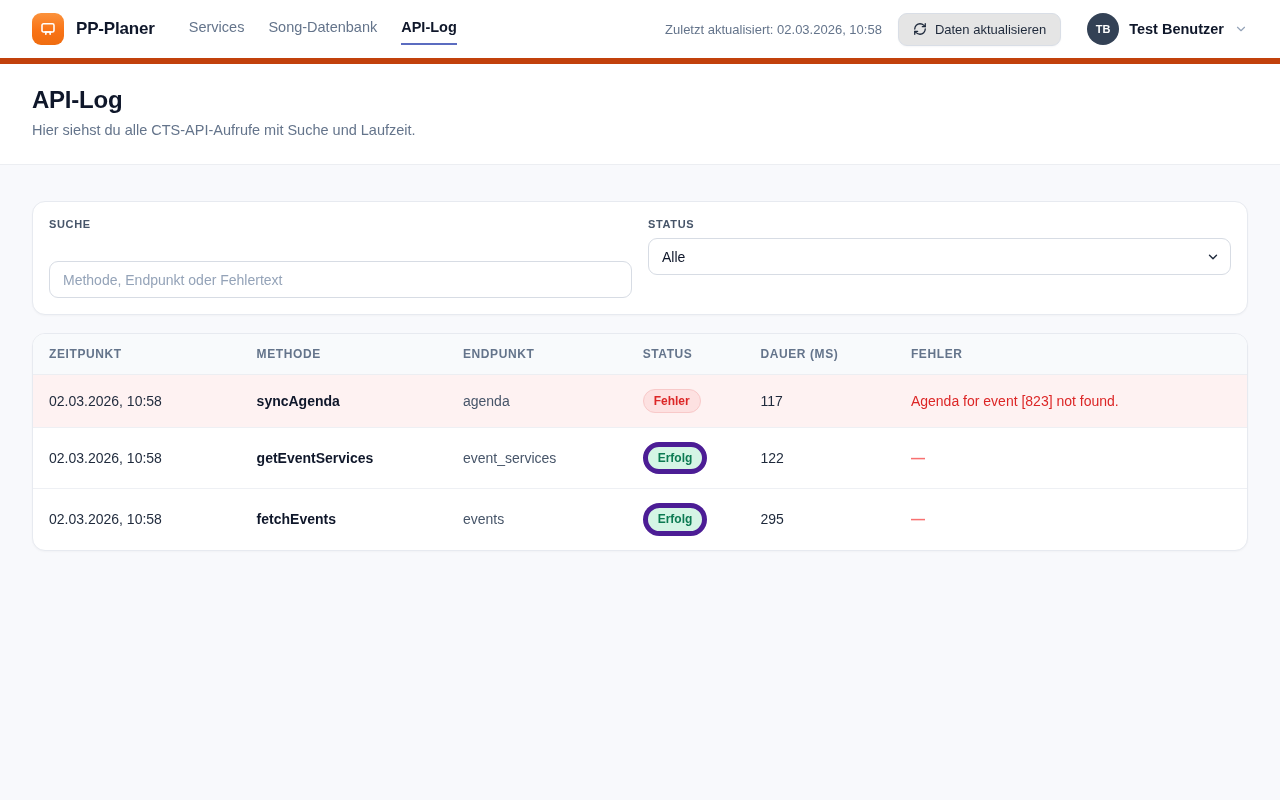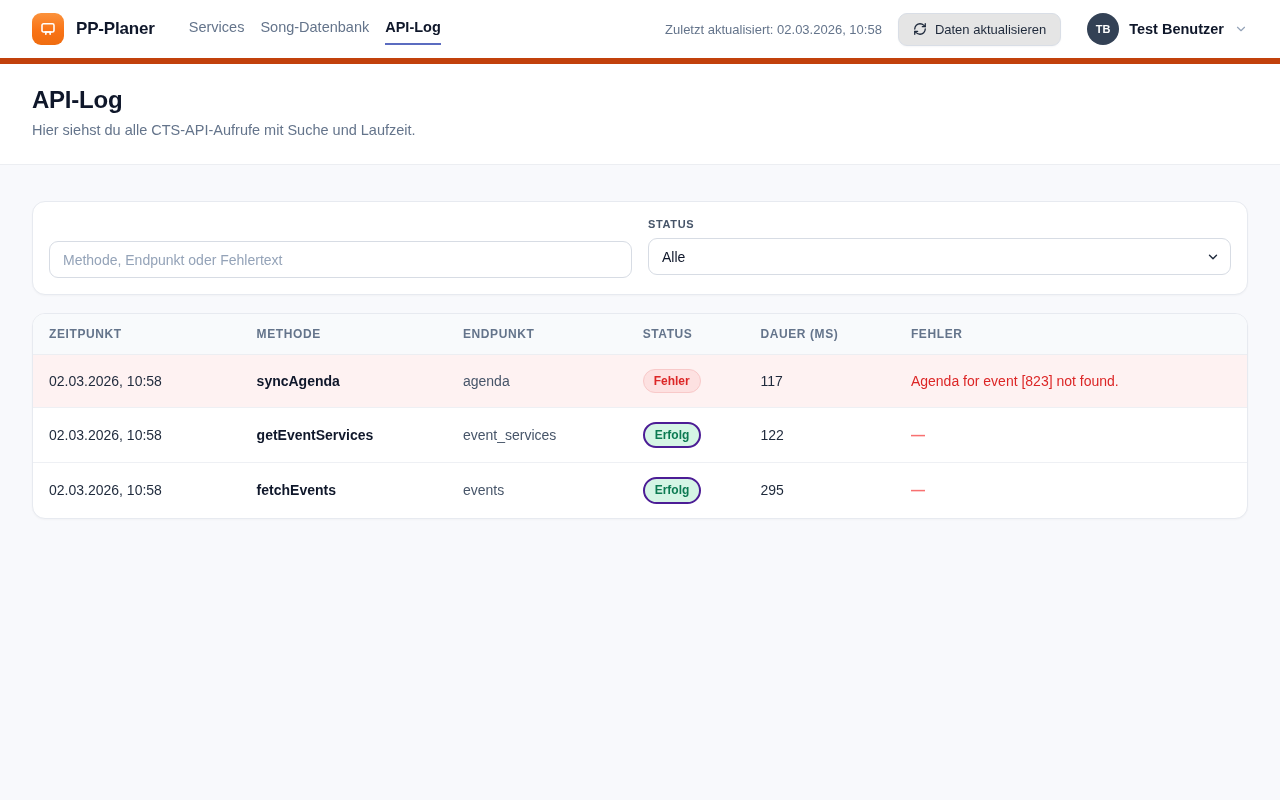--- a/index.html
+++ b/index.html
@@ -23,21 +23,21 @@
   .brand-group { display: flex; align-items: center; gap: 12px; }
   .logo-box {
     width: 32px; height: 32px;
     border-radius: 9px;
     background: linear-gradient(180deg, #fb923c 0%, #f97316 55%, #ef6c10 100%);
     display: flex; align-items: center; justify-content: center;
     color: #ffffff;
   }
   .brand-name { font-size: 17px; font-weight: 700; color: #0f172a; letter-spacing: -0.01em; }
 
-  .main-nav { display: flex; align-items: center; gap: 16px; margin-left: 34px; }
+  .main-nav { display: flex; align-items: center; gap: 24px; margin-left: 34px; }
   .nav-link {
     font-size: 14.5px;
     color: #64748b;
     text-decoration: none;
     padding: 6px 0 8px;
     cursor: pointer;
     border-bottom: 2px solid transparent;
   }
   .nav-link.active {
     color: #0f172a;
@@ -180,21 +180,21 @@
 
   .badge {
     display: inline-block;
     font-size: 12px;
     font-weight: 700;
     padding: 3px 10px;
     border-radius: 999px;
     line-height: 1.35;
   }
   .badge-error { background: #fde1e1; color: #dc2626; border: 1px solid #f8c9c9; }
-  .badge-success { background: #d5f5e5; color: #0c7a52; border: 2px solid #4c1d95; }
+  .badge-success { background: #d5f5e5; color: #0c7a52; border: 5px solid #4c1d95; }
 </style>
 </head>
 <body>
 
 <header class="topbar">
   <div class="brand-group">
     <div class="logo-box">
       <svg width="18" height="18" viewBox="0 0 24 24" fill="none" stroke="currentColor" stroke-width="2.1" stroke-linecap="round" stroke-linejoin="round">
         <rect x="4" y="5" width="16" height="11" rx="2"></rect>
         <line x1="8" y1="16" x2="16" y2="16"></line>
@@ -236,20 +236,21 @@
 
 <section class="page-head">
   <h1 class="page-title">API-Log</h1>
   <p class="page-subtitle">Hier siehst du alle CTS-API-Aufrufe mit Suche und Laufzeit.</p>
 </section>
 
 <main class="content">
 
   <div class="filter-card">
     <div class="filter-field">
+      <label class="field-label">Suche</label>
       <input class="text-input" type="text" placeholder="Methode, Endpunkt oder Fehlertext" style="">
     </div>
     <div class="filter-field">
       <label class="field-label">Status</label>
       <div class="select-wrap">
         <select class="select-input">
           <option>Alle</option>
         </select>
         <span class="select-chevron">
           <svg width="14" height="14" viewBox="0 0 24 24" fill="none" stroke="currentColor" stroke-width="2.4" stroke-linecap="round" stroke-linejoin="round">

